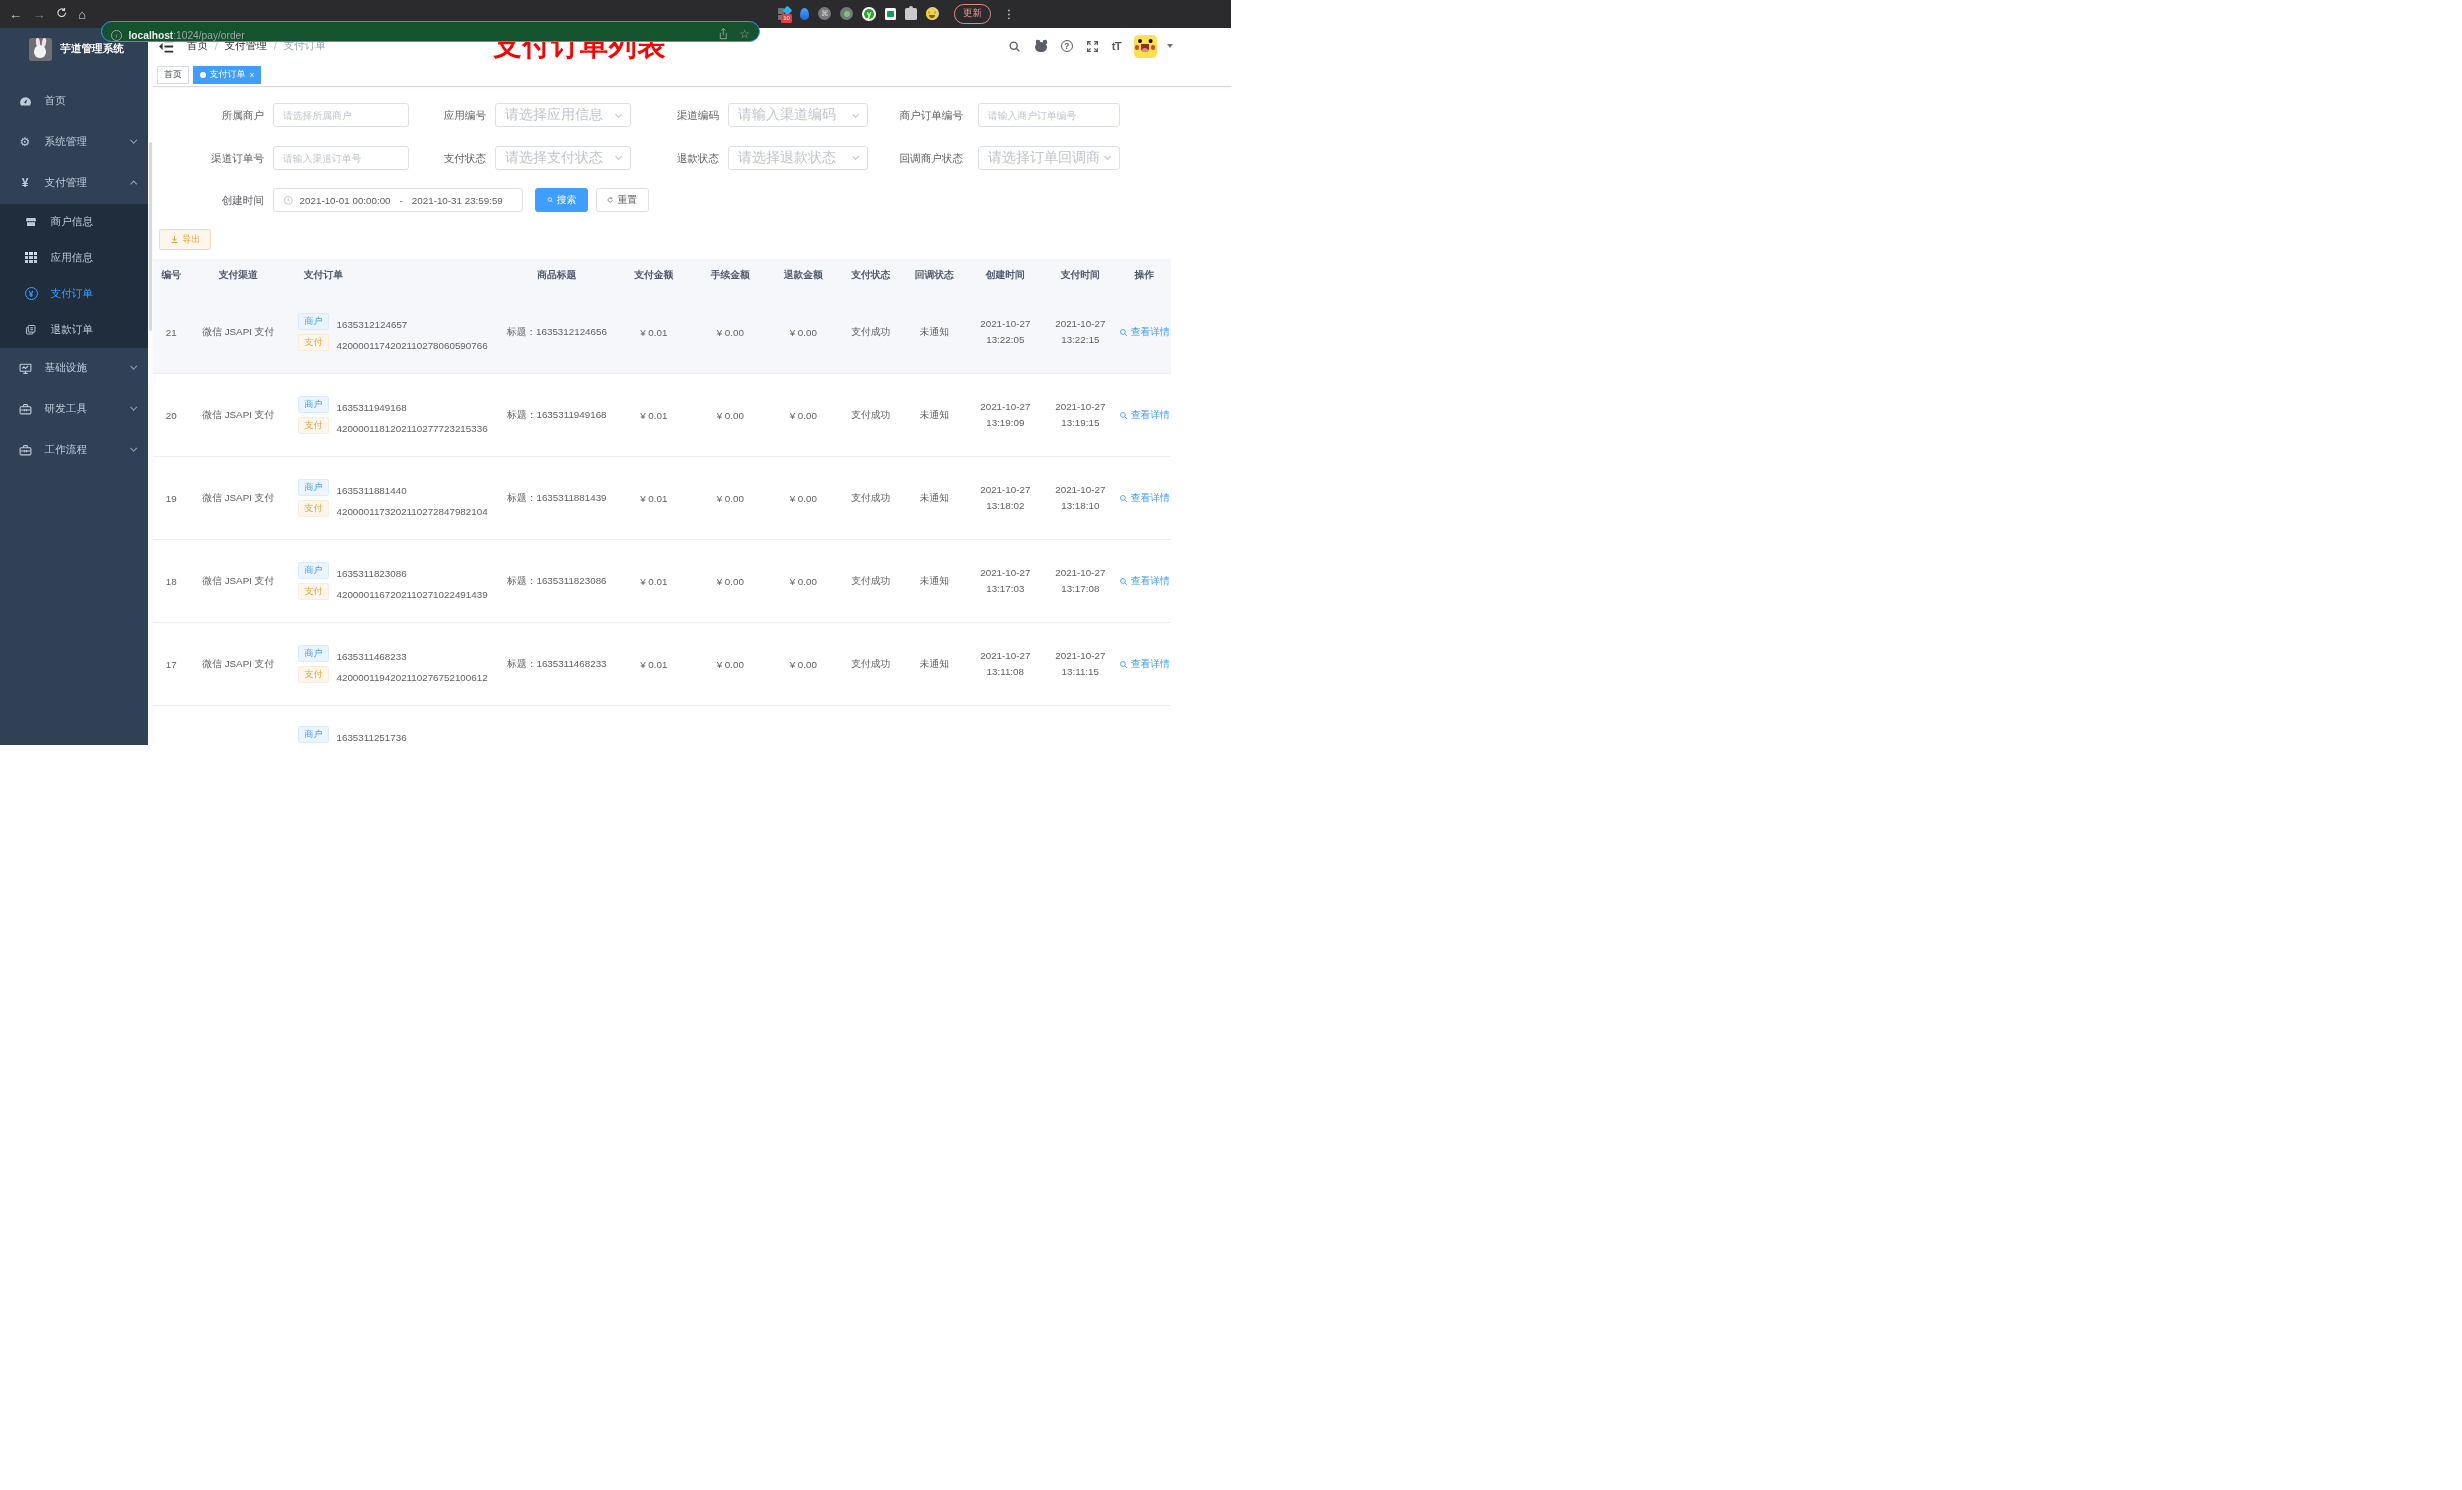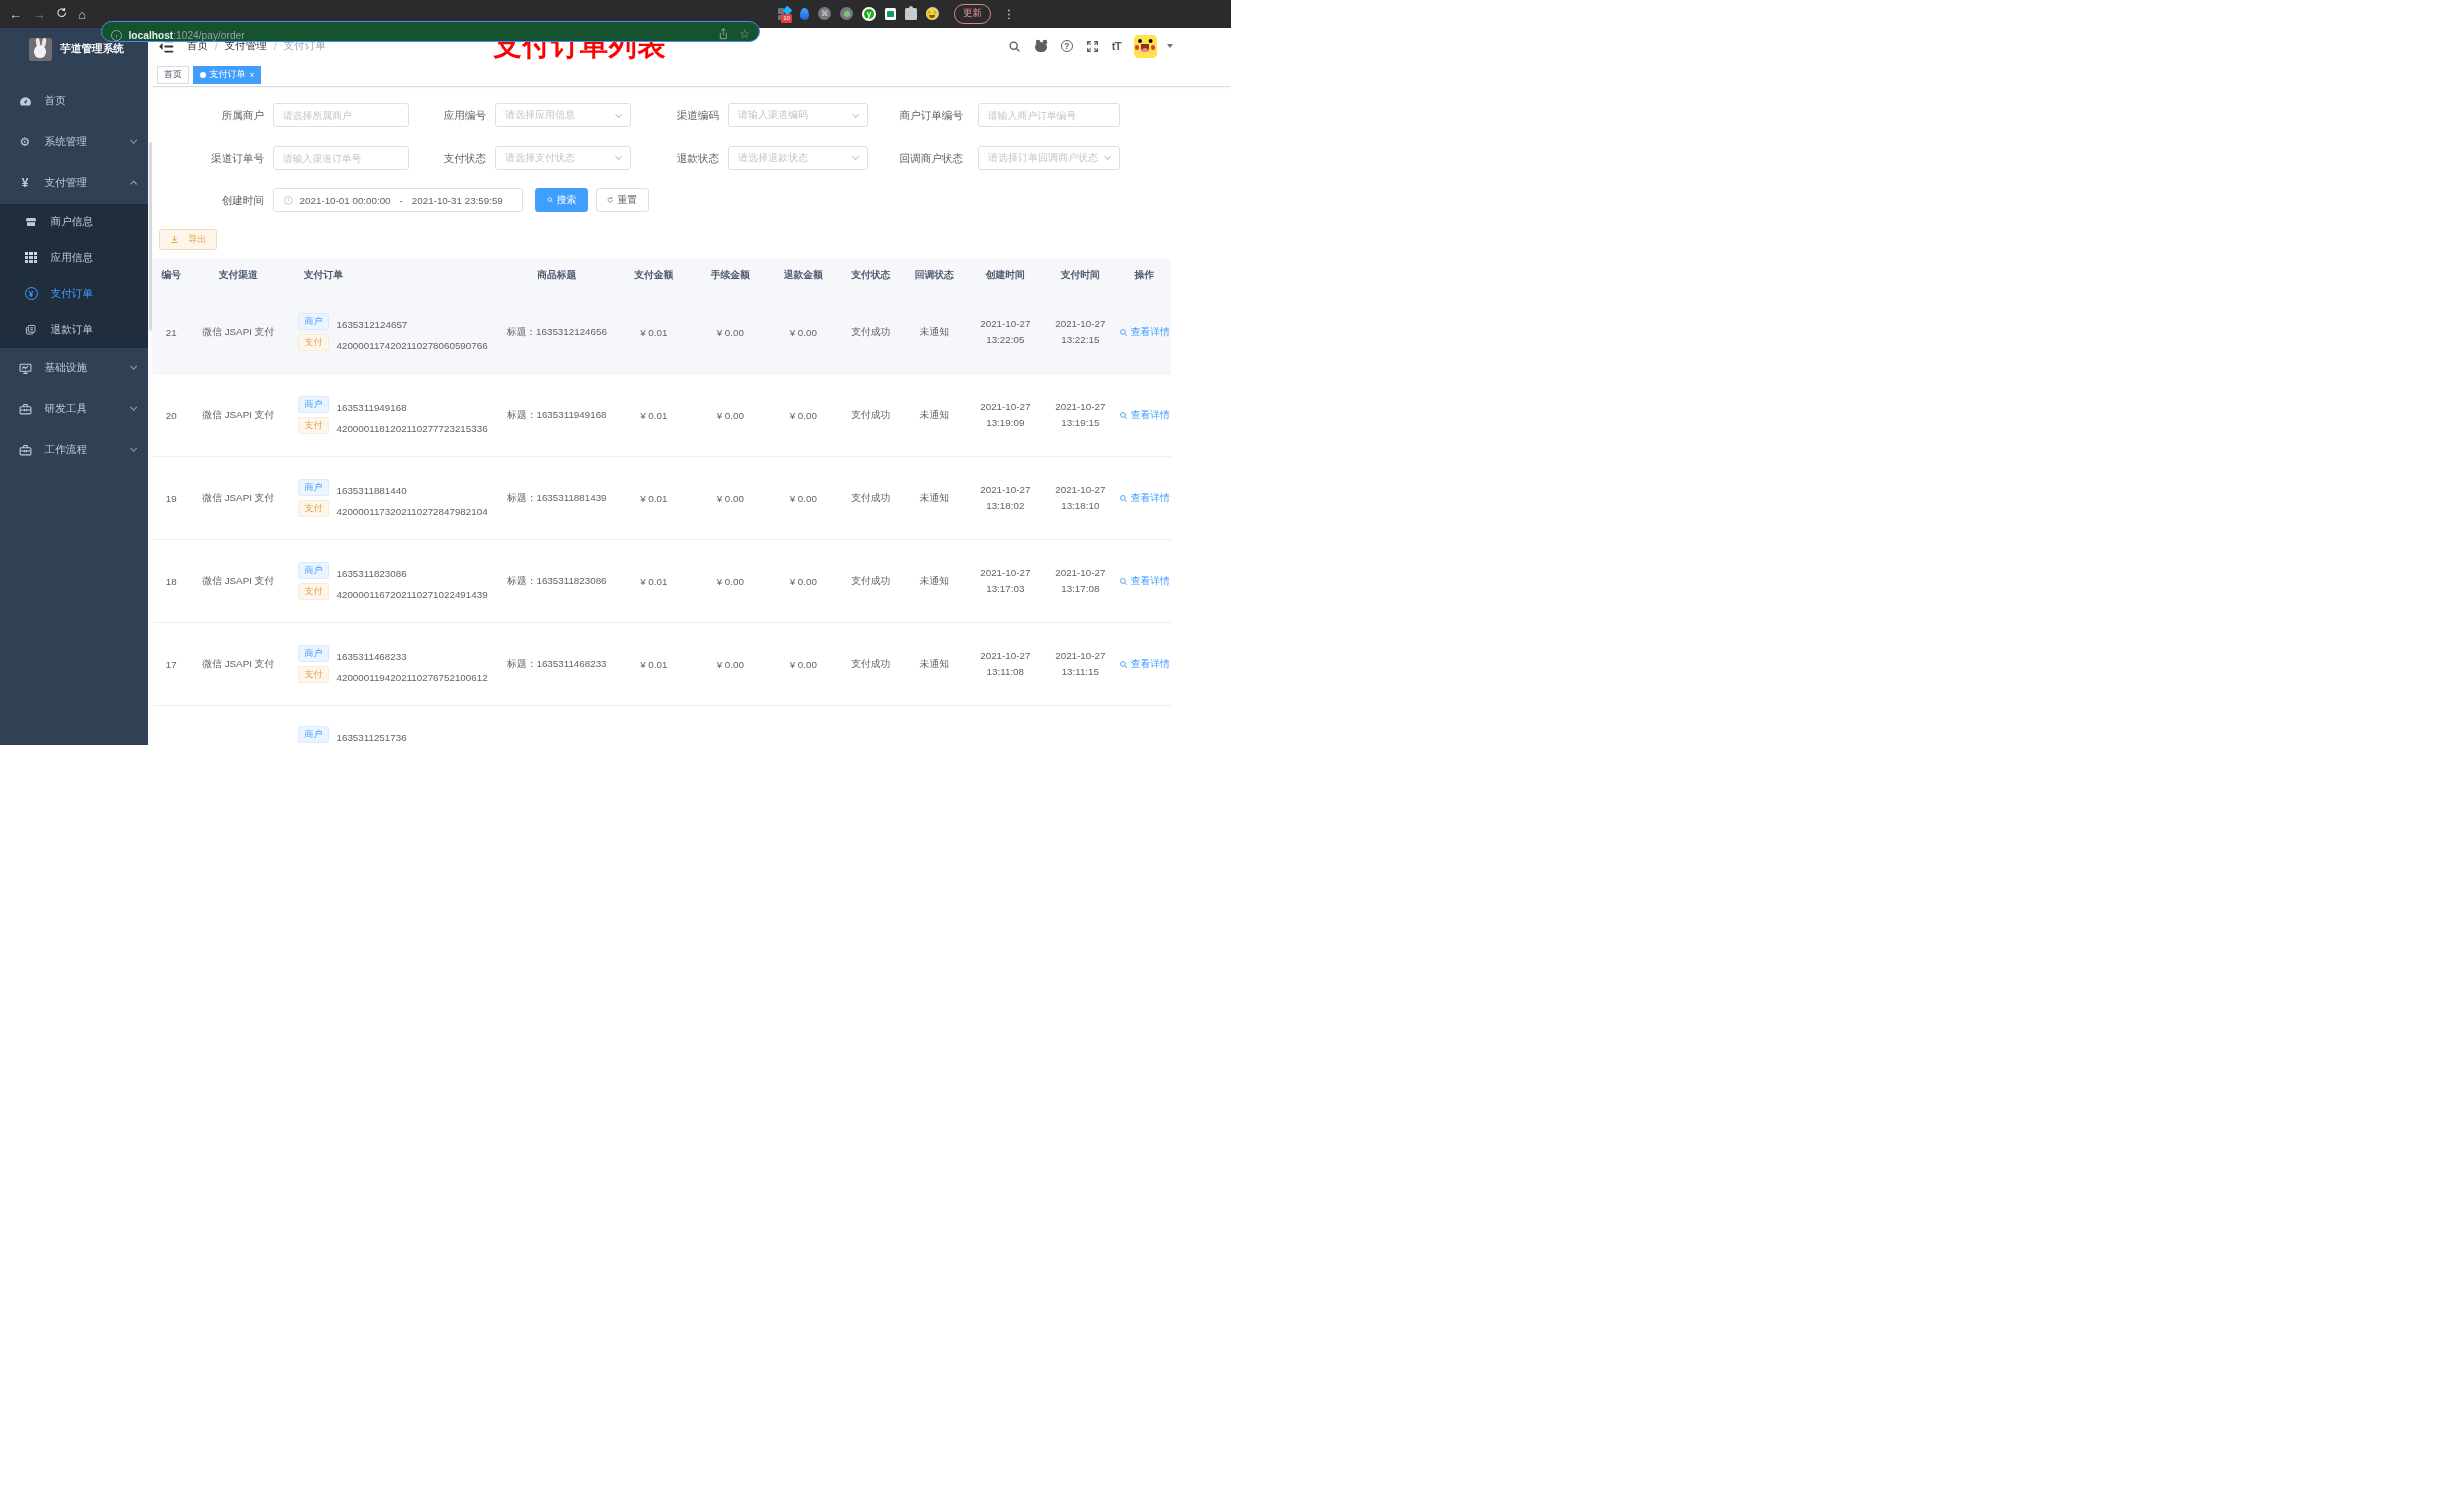--- a/index.html
+++ b/index.html
@@ -99,29 +99,29 @@
   .tv .dot { width:6px; height:6px; border-radius:50%; background:#fff; }
   .tv .x { font-size:8.3px; line-height:1; }
 
   
   .content { position:absolute; top:58px; left:0; right:0; bottom:0; background:#fff; overflow:hidden; }
   .f-row { position:absolute; left:33px; right:0; height:24px; display:flex; }
   .f-label { font-size:10.6px; color:#606266; text-align:right; line-height:24px; padding-right:9px; white-space:nowrap; }
   .f-input { height:24px; border:0.8px solid #dcdfe6; border-radius:3px; background:#fff; display:flex; align-items:center; padding:0 9px; position:relative; }
   .f-input input { border:none; outline:none; width:100%; font-size:9.8px; color:#606266; background:transparent; font-family:inherit; }
   .f-input input::placeholder { color:#c0c4cc; }
-  .ph { color:#c0c4cc; font-size:10px; white-space:nowrap; overflow:hidden; flex:1;}
+  .ph { color:#c0c4cc; font-size:14px; white-space:nowrap; overflow:hidden; flex:1;}
   .sel-chev { width:5.3px; height:5.3px; border-right:1px solid #c0c4cc; border-bottom:1px solid #c0c4cc; transform:rotate(45deg); margin-left:4.5px; flex:0 0 auto; margin-top:-2.3px;}
   .date-box { gap:6px; }
   .date-txt { color:#606266; font-size:9.8px; white-space:nowrap; }
   .date-sep { color:#606266; font-size:9.8px; padding:0 3px; }
   .btn { height:24px; border-radius:3px; font-size:9.8px; display:flex; align-items:center; justify-content:center; gap:3.8px; cursor:pointer; padding:0 10.6px; white-space:nowrap; }
   .btn-primary { background:#409eff; border:0.8px solid #409eff; color:#fff; }
   .btn-plain { background:#fff; border:0.8px solid #dcdfe6; color:#606266; }
-  .btn-export { position:absolute; left:11.4px; top:143px; height:21px; padding:0 9.8px; background:#fdf6ec; border:0.8px solid #f5dab1; color:#e6a23c; font-size:9px; border-radius:2.3px; display:flex; align-items:center; gap:9px; cursor:pointer;}
+  .btn-export { position:absolute; left:11.4px; top:143px; height:21px; padding:0 9.8px; background:#fdf6ec; border:0.8px solid #f5dab1; color:#e6a23c; font-size:9px; border-radius:2.3px; display:flex; align-items:center; gap:3px; cursor:pointer;}
 
   
   .table { position:absolute; left:3.8px; top:173px; width:1019px; }
   .t-head { height:32px; background:#f5f7fa; display:flex; align-items:center; }
   .t-head .tc { font-size:9.8px; font-weight:700; color:#515a6e; }
   .t-row { height:83px; display:flex; align-items:center; border-bottom:0.8px solid #ebeef5; background:#fff; }
   .t-row.hover { background:#f5f7fa; }
   .tc { flex:0 0 auto; text-align:center; font-size:9.8px; color:#606266; overflow:hidden; }
   .c1{width:39px;} .c2{width:95px;} .c3{width:214px; text-align:left; padding-left:4.5px;}
   .c4{width:114px;} .c5{width:80px;} .c6{width:73px;} .c7{width:73px;} .c8{width:62px;}

